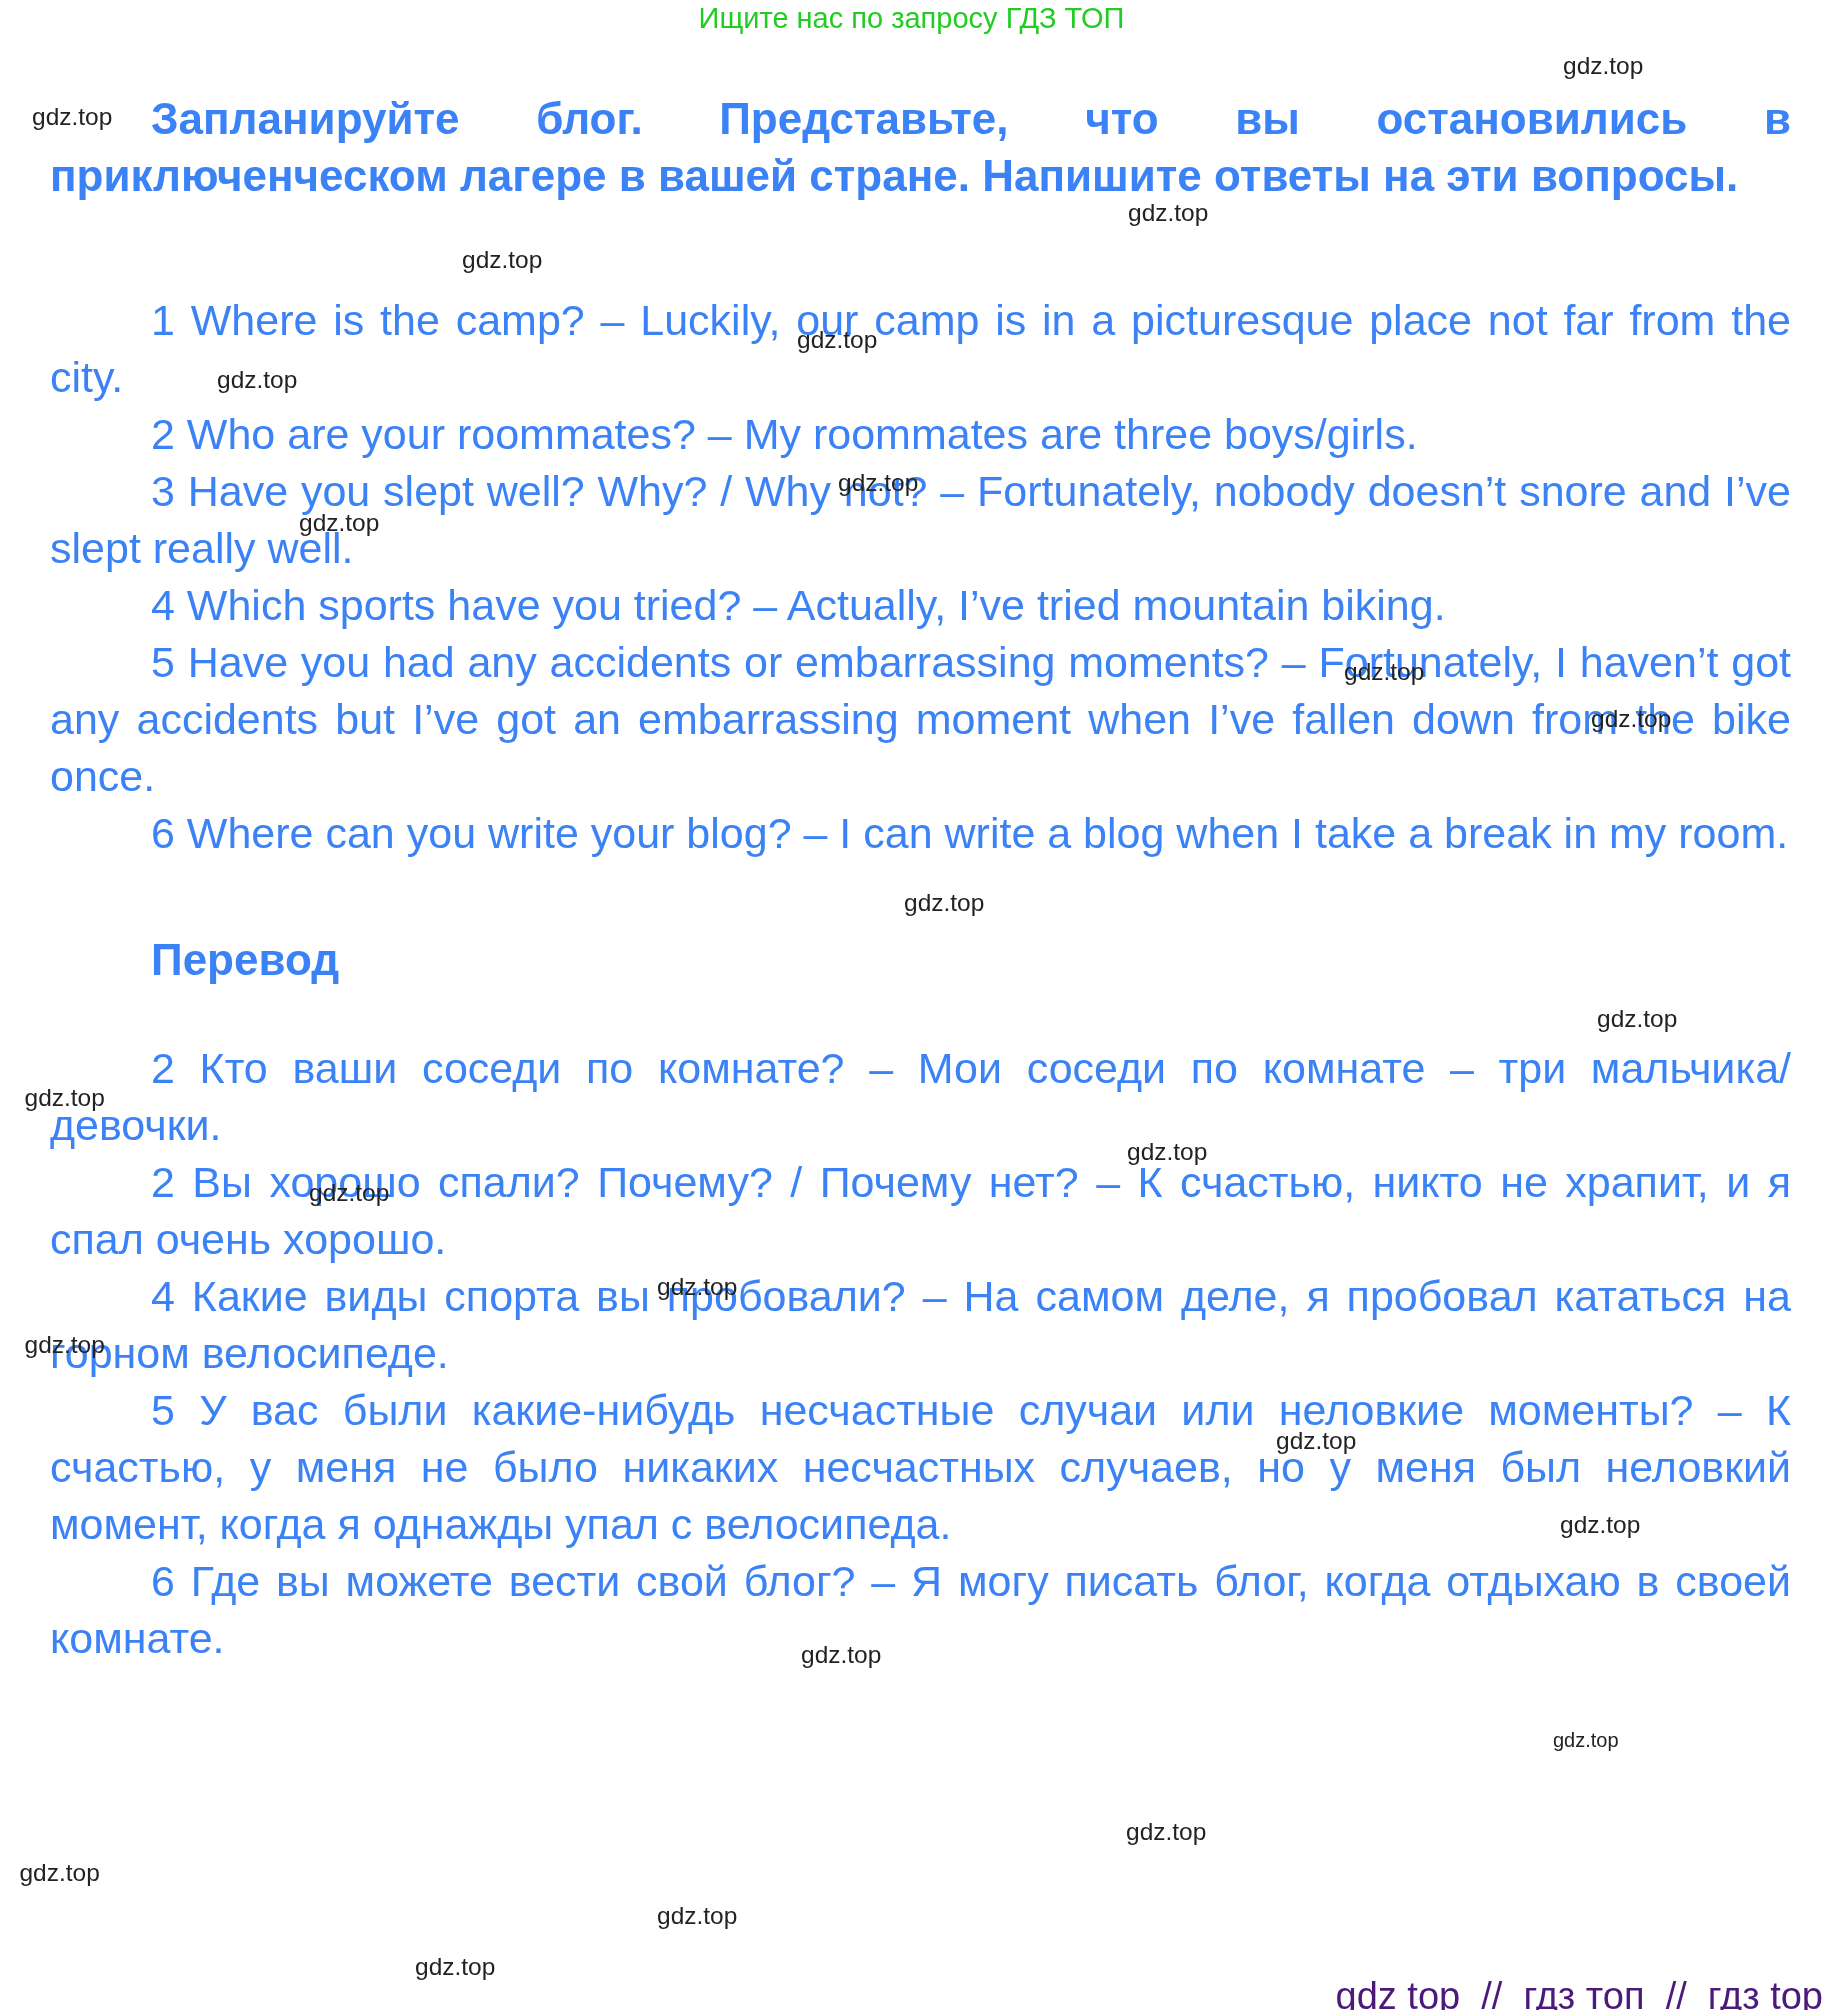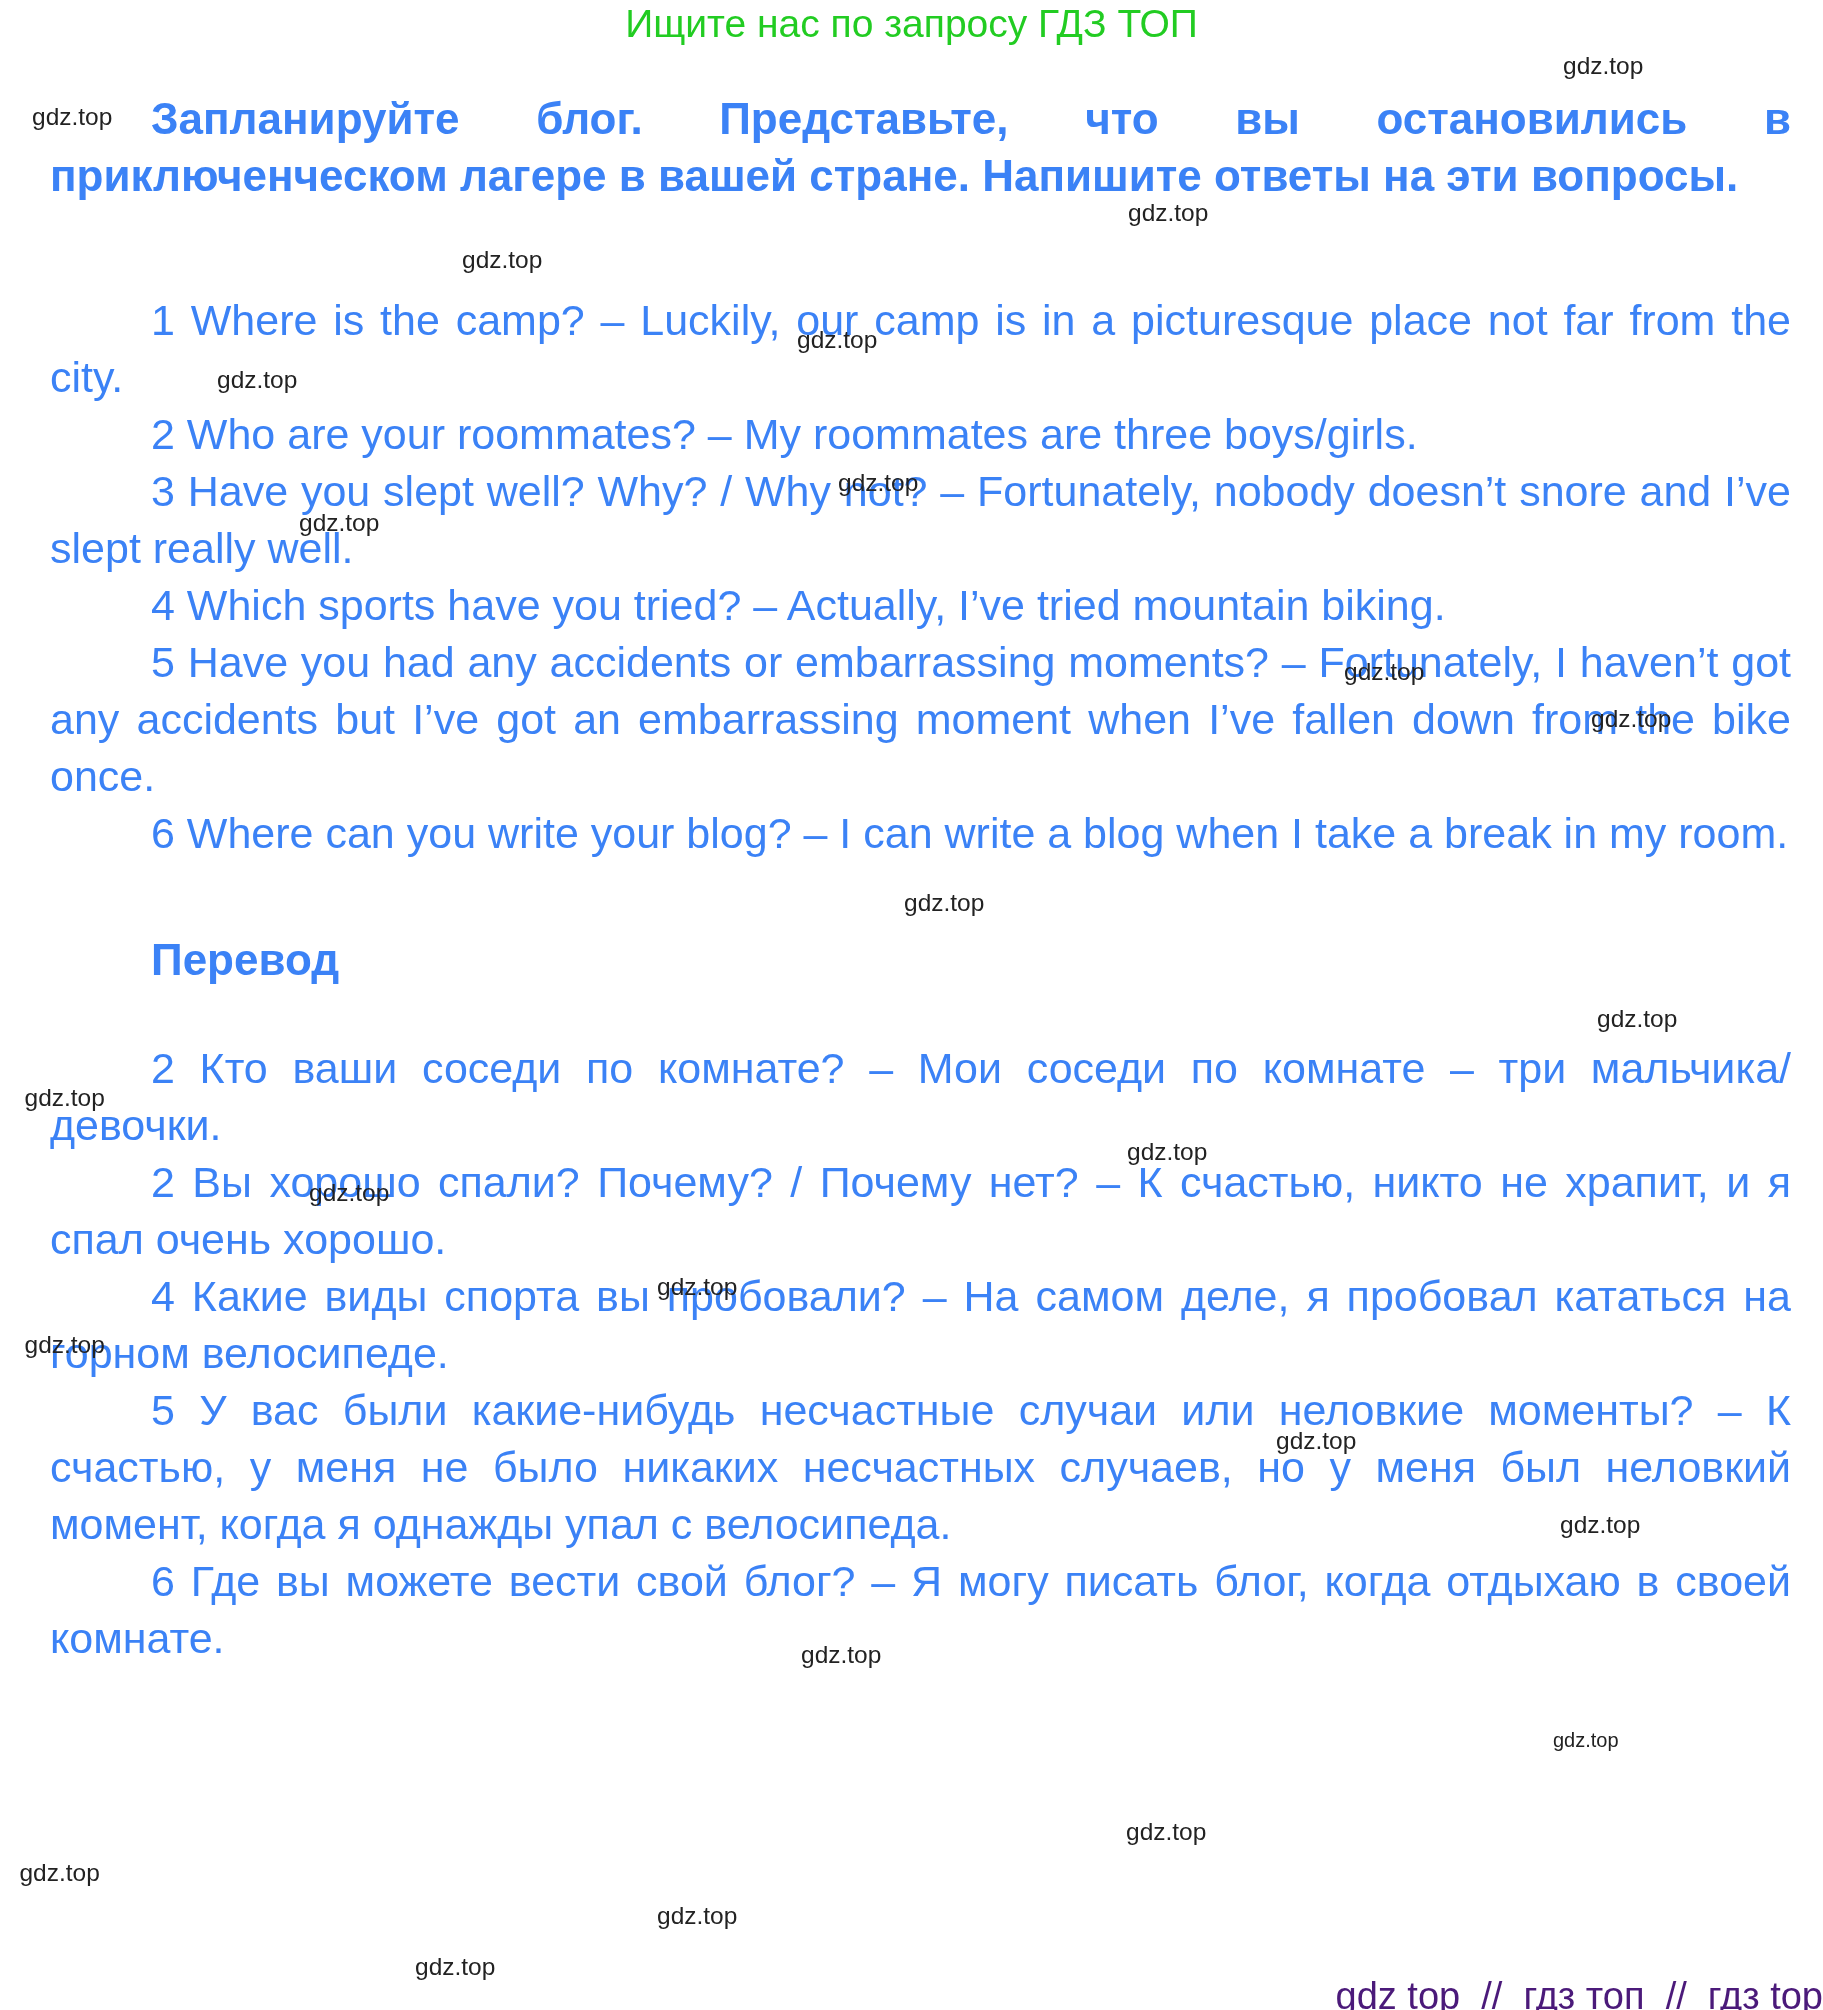--- a/index.html
+++ b/index.html
@@ -1,18 +1,18 @@
 <!DOCTYPE html>
 <html style="font-size:13.5px"><head>
 <meta charset="utf-8">
 <style>
   html, body { margin: 0; padding: 0; background: #ffffff; }
   body { width: 1823px; height: 2010px; position: relative; overflow: hidden; }
   .top-banner { position: absolute; top: 1.7px; left: 0; width: 1823px; text-align: center;
-    font-family: "Liberation Sans", sans-serif; font-size: 39px; color: #22cc22; }
+    font-family: "Liberation Sans", sans-serif; font-size: 29px; color: #22cc22; }
   .bottom-banner { position: absolute; top: 1975px; left: 0; width: 1823px; text-align: right;
     font-family: "Liberation Sans", sans-serif; font-size: 38px; color: #4b1a7a; }
   .wm { position: absolute; font-family: "Liberation Sans", sans-serif; font-size: 24.5px; color: #222; white-space: nowrap; }
   .content { position: absolute; left: 50px; top: 90px; width: 1741px;
     font-family: Liberation Sans, sans-serif; color: #3b82f6; }
   .task { font-weight: bold; font-size: 44px; line-height: 57px; text-align: justify; text-indent: 101px; margin: 0; }
   .heading { font-weight: bold; font-size: 44px; line-height: 57px; margin: 0; padding-left: 101px; }
   .p { font-size: 43px; line-height: 57px; text-align: justify; text-indent: 101px; margin: 0; }
 </style>
 </head>

